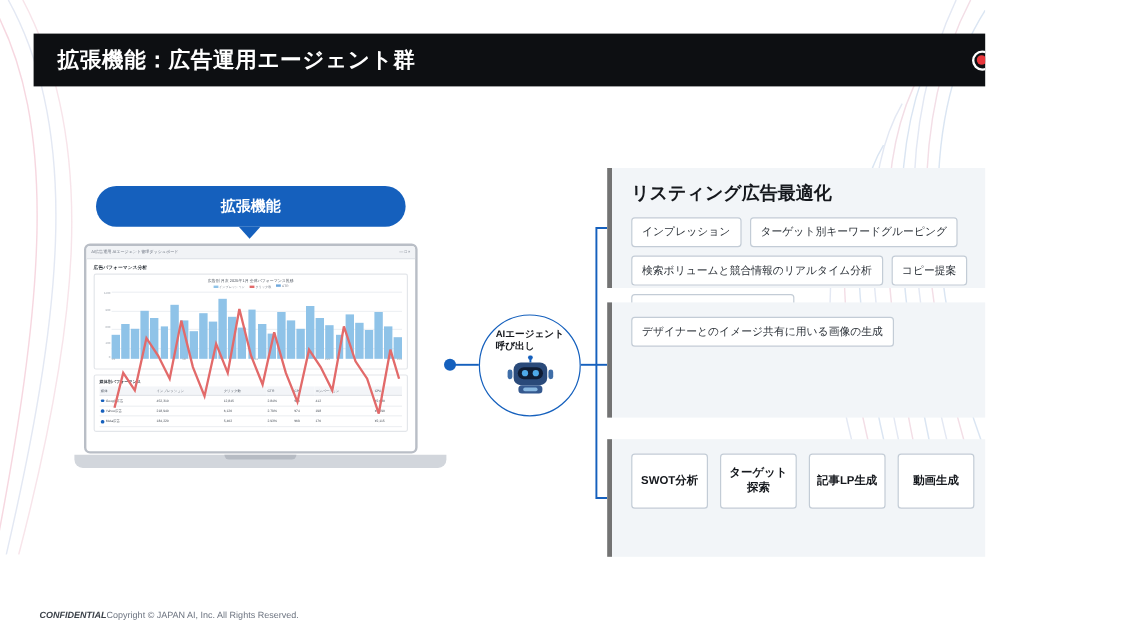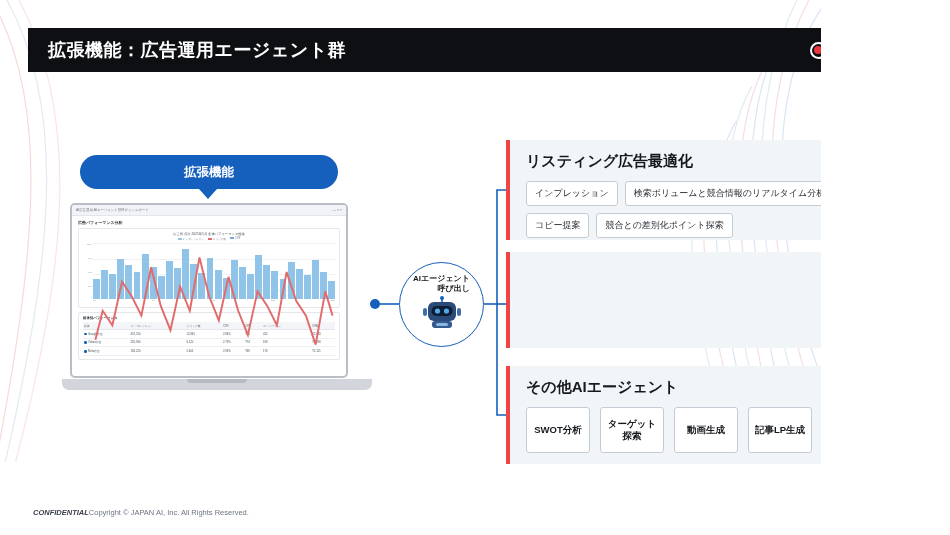--- a/index.html
+++ b/index.html
@@ -143,28 +143,28 @@
   .hub {
     position: absolute;
     left: 399px; top: 262px;
     width: 85px; height: 85px;
     border-radius: 50%;
     background: #ffffff;
     border: 1.5px solid #1560bd;
     display: flex; flex-direction: column; align-items: center;
     padding-top: 11px;
   }
-  .hub-label { font-size: 8px; color: #15181d; line-height: 1.25; text-align: right; font-weight: 600;}
+  .hub-label { font-size: 8px; color: #15181d; line-height: 1.25; text-align: left; font-weight: 600;}
   .robot { margin-top: 2px; }
 
   
   .panel {
     position: absolute;
     background: #f2f5f8;
-    border-left: 4px solid #ef4444;
+    border-left: 4px solid #737373;
     padding: 12px 14px 14px 16px;
   }
   .panel-title { font-size: 15px; font-weight: bold; color: #15181d; margin-bottom: 10px; }
   .chips { display: flex; flex-wrap: wrap; gap: 7px; }
   .chip {
     background: #ffffff;
     border: 1px solid #c3ccd6;
     border-radius: 3px;
     font-size: 9px;
     color: #2b3138;
@@ -379,36 +379,39 @@
       <rect x="36" y="12" width="4" height="8" rx="2" fill="#3f6ea8"></rect>
       <rect x="11" y="25" width="20" height="7" rx="3" fill="#35598f"></rect>
       <rect x="15" y="27" width="12" height="3" rx="1.5" fill="#88b7e0"></rect>
     </svg>
   </div>
 
   <div class="panel panel1">
     <div class="panel-title">リスティング広告最適化</div>
     <div class="chips">
       <div class="chip">インプレッション</div>
+      <div class="chip">ターゲット別キーワードグルーピング</div>
       <div class="chip">検索ボリュームと競合情報のリアルタイム分析</div>
       <div class="chip">コピー提案</div>
       <div class="chip">競合との差別化ポイント探索</div>
     </div>
   </div>
 
   <div class="panel panel2">
+    <div class="chips">
+      <div class="chip">デザイナーとのイメージ共有に用いる画像の生成</div>
+    </div>
   </div>
 
   <div class="panel panel3">
-    <div class="panel-title">その他AIエージェント</div>
     <div class="boxes">
       <div class="box">SWOT分析</div>
       <div class="box">ターゲット<br>探索</div>
+      <div class="box">記事LP生成</div>
       <div class="box">動画生成</div>
-      <div class="box">記事LP生成</div>
       <div class="ellipsis">
         <i></i>
           <i></i>
           <i></i>
       </div>
     </div>
   </div>
 
   <div class="footer">
     <b>CONFIDENTIAL</b><span>Copyright © JAPAN AI, Inc. All Rights Reserved.</span>

